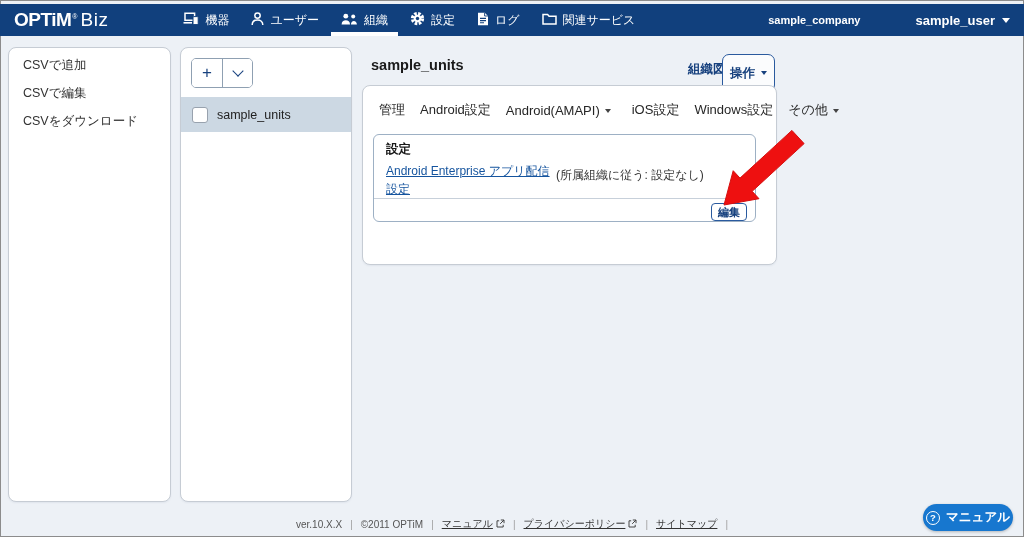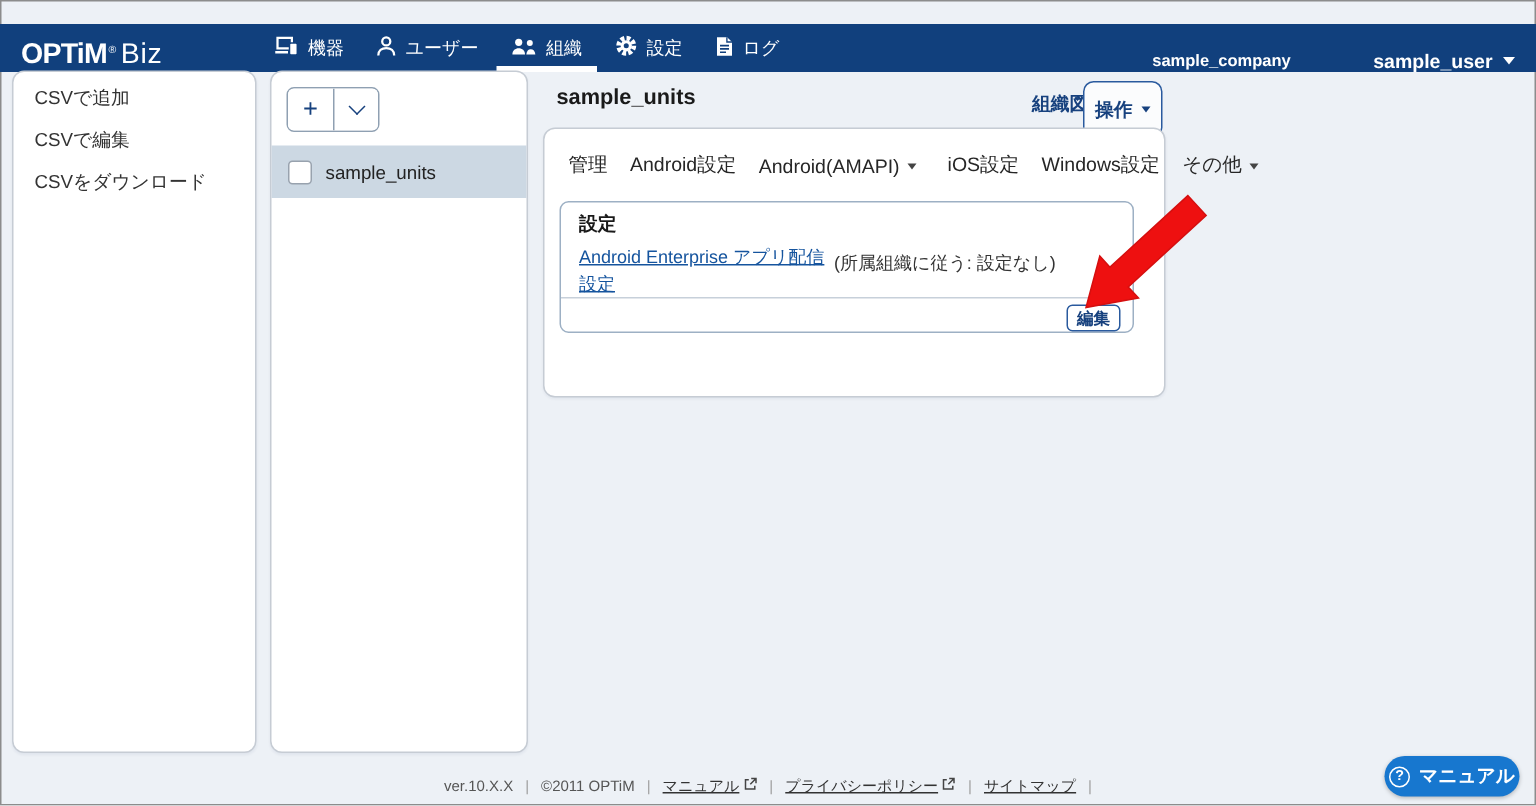--- a/index.html
+++ b/index.html
@@ -1,21 +1,21 @@
 <!DOCTYPE html>
 <html><head>
 <meta charset="utf-8">
 <style>
   html,body{margin:0;padding:0;background:#e9e9e9;}
   #screen{position:relative;width:1024px;height:537px;background:#edf1f6;overflow:hidden;
           font-family:"Liberation Sans","DejaVu Sans",sans-serif;
           box-shadow:0 0 0 1px #8c8c8c inset;}
   
-  .topnav{position:absolute;top:16px;left:0;width:100%;height:32px;background:#11407d;
-          display:flex;align-items:flex-end;color:#fff;}
+  .topnav{position:absolute;top:4px;left:0;width:100%;height:32px;background:#11407d;
+          display:flex;align-items:center;color:#fff;}
   .logo{display:flex;align-items:baseline;margin-left:14px;white-space:nowrap;cursor:default;}
   .logo-main{font-size:19px;font-weight:bold;letter-spacing:-0.5px;}
   .logo-reg{font-size:7px;margin:0 3px 0 1px;align-self:flex-start;padding-top:4px;}
   .logo-product{font-size:19px;font-weight:300;letter-spacing:0.5px;}
   .nav-items{display:flex;margin-left:64px;height:100%;}
   .nav-item{position:relative;display:flex;align-items:center;gap:6px;padding:0 10px;margin:0 1px;
             font-size:12px;cursor:pointer;white-space:nowrap;}
   .nav-item.active::after{content:"";position:absolute;left:0;bottom:0;width:100%;height:4px;background:#fff;}
   .user-menu{margin-left:auto;margin-right:14px;display:flex;align-items:center;gap:7px;cursor:pointer;}
   .user-company{font-size:11px;font-weight:bold;}
@@ -125,20 +125,26 @@
         <span>設定</span>
       </div>
       <div class="nav-item">
         <span><svg width="12" height="14" viewBox="0 0 12 14">
               <path d="M1 0.8 h6.8 L11 4 v9.2 H1 z" fill="#fff"></path>
               <path d="M7.6 0.8 V4 H11" fill="none" stroke="#11407d" stroke-width="0.9"></path>
               <path d="M3 6.4 h6 M3 8.6 h6 M3 10.8 h4" stroke="#11407d" stroke-width="1.1"></path>
             </svg></span>
         <span>ログ</span>
       </div>
+      <div class="nav-item">
+        <span><svg width="15" height="12" viewBox="0 0 15 12">
+              <path d="M1 1.5 h4.6 l1.5 1.7 h6.9 V11 H1 z" fill="none" stroke="#fff" stroke-width="1.5"></path>
+            </svg></span>
+        <span>関連サービス</span>
+      </div>
     </div>
     <div class="user-menu">
       <span class="user-company">sample_company</span>
       <span class="user-name">sample_user</span>
       <span class="caret-down"></span>
     </div>
   </div>
 
   <div class="card sidebar">
     <div class="side-item">

